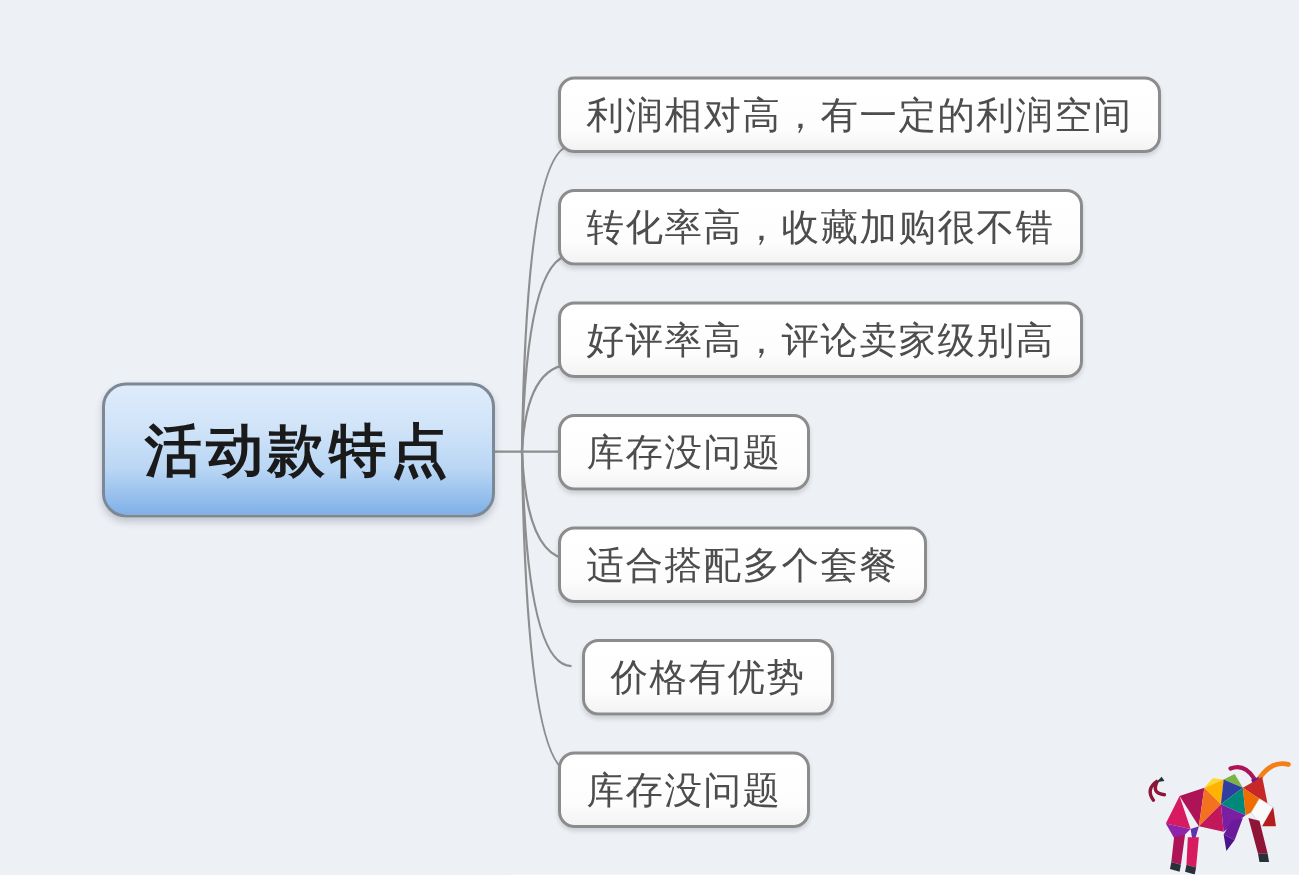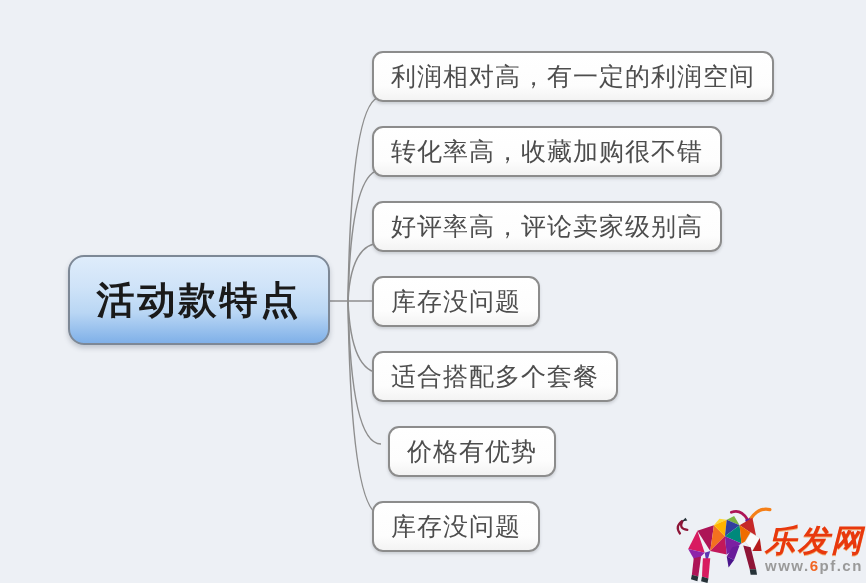--- a/index.html
+++ b/index.html
@@ -156,19 +156,15 @@
 
       <polygon points="76,44 84,46 90,70 83,70" fill="#8e1537"></polygon>
       <polygon points="83,70 90,70 91,76 84,76" fill="#263238"></polygon>
       <polygon points="64,46 72,44 66,60 58,56" fill="#6a1b9a"></polygon>
       <polygon points="58,56 66,60 60,68" fill="#4a148c"></polygon>
       <polygon points="22,58 30,56 27,78 20,76" fill="#ad1457"></polygon>
       <polygon points="20,76 27,78 26,83 19,81" fill="#263238"></polygon>
       <polygon points="32,58 40,58 38,80 31,78" fill="#d81b60"></polygon>
       <polygon points="31,78 38,80 37,85 30,83" fill="#263238"></polygon>
     </svg>
-    <div class="wm-text">
-      <div class="wm-name">乐发网</div>
-      <div class="wm-url"><span>www.</span><span class="hl">6</span><span>pf.cn</span></div>
-    </div>
   </div>
 
 </div>
 
 </body></html>

